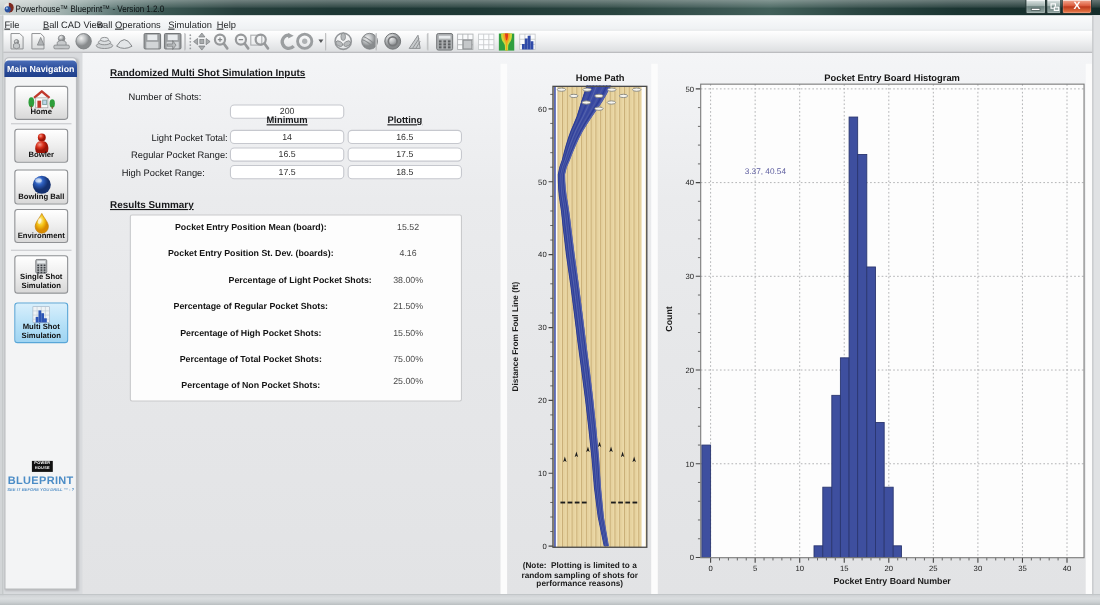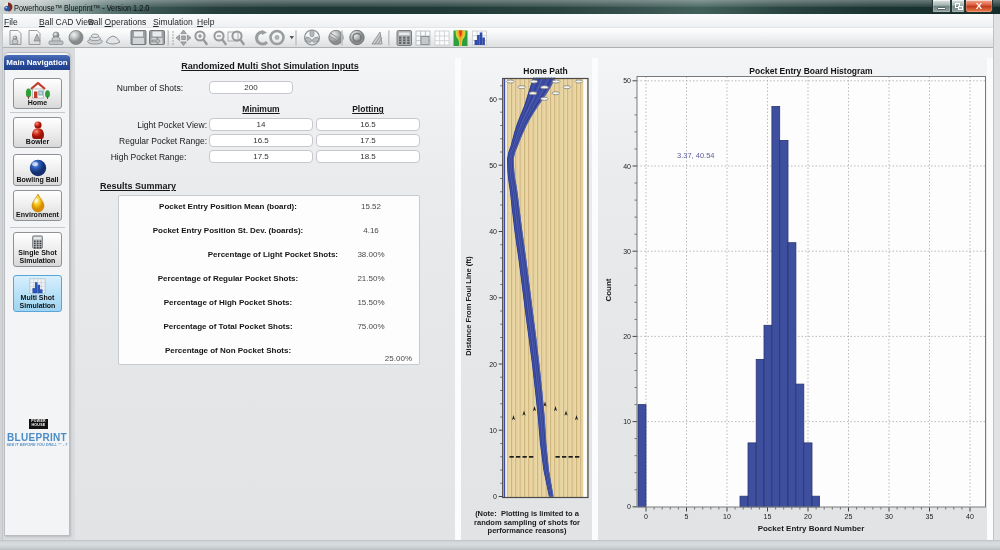--- a/index.html
+++ b/index.html
@@ -285,26 +285,26 @@
         <rect x="4" y="12" width="3" height="6"></rect>
         <rect x="7" y="5" width="3" height="13"></rect>
         <rect x="10" y="8" width="3" height="10"></rect>
         <rect x="13" y="13.5" width="3" height="4.5"></rect>
       </g>
 </svg><div class="lbl">Multi Shot<br>Simulation</div></div>
 <div class="abs" style="left:29px;top:419px;width:19px;height:10px;background:#111;color:#fff;font-weight:bold;font-size:3.5px;line-height:4px;text-align:center;letter-spacing:0.3px;">POWER<br>HOUSE</div>
 <div class="abs" style="left:4px;top:432px;width:66px;text-align:center;font-weight:bold;font-size:10px;letter-spacing:0.3px;color:#4b8cc6;">BLUEPRINT</div>
 <div class="abs" style="left:4px;top:443px;width:66px;text-align:center;font-style:italic;font-weight:bold;font-size:3.8px;color:#5b94c8;">SEE IT BEFORE YOU DRILL ™ - ?</div>
 
-<div class="abs ftxt fbold funder" style="left:100px;top:61px;width:340px;text-align:center;font-size:9px;">Randomized Multi Shot Simulation Inputs</div>
+<div class="abs ftxt fbold funder" style="left:100px;top:61px;width:340px;text-align:left;font-size:9px;">Randomized Multi Shot Simulation Inputs</div>
 <div class="abs ftxt" style="left:90px;top:83px;width:93px;text-align:right;">Number of Shots:</div>
-<div class="abs input" style="left:209px;top:81px;width:84px;">200</div>
+<div class="abs input" style="left:209px;top:95px;width:104px;">200</div>
 <div class="abs ftxt fbold funder" style="left:209px;top:104px;width:104px;text-align:center;">Minimum</div>
 <div class="abs ftxt fbold funder" style="left:316px;top:104px;width:104px;text-align:center;">Plotting</div>
-<div class="abs ftxt" style="left:90px;top:120.0px;width:117px;text-align:right;">Light Pocket View:</div>
+<div class="abs ftxt" style="left:90px;top:120.0px;width:117px;text-align:right;">Light Pocket Total:</div>
 <div class="abs input" style="left:209px;top:117.5px;width:104px;">14</div>
 <div class="abs input" style="left:316px;top:117.5px;width:104px;">16.5</div>
 <div class="abs ftxt" style="left:90px;top:136.0px;width:117px;text-align:right;">Regular Pocket Range:</div>
 <div class="abs input" style="left:209px;top:133.5px;width:104px;">16.5</div>
 <div class="abs input" style="left:316px;top:133.5px;width:104px;">17.5</div>
 <div class="abs ftxt" style="left:90px;top:152.0px;width:117px;text-align:center;">High Pocket Range:</div>
 <div class="abs input" style="left:209px;top:149.5px;width:104px;">17.5</div>
 <div class="abs input" style="left:316px;top:149.5px;width:104px;">18.5</div>
 <div class="abs ftxt fbold funder" style="left:100px;top:181px;width:340px;font-size:9px;">Results Summary</div>
 <div class="abs" id="resbox"></div>
@@ -314,21 +314,21 @@
 <div class="rval" style="top:226px;">4.16</div>
 <div class="rlabel" style="top:250px;text-align:right;">Percentage of Light Pocket Shots:</div>
 <div class="rval" style="top:250px;">38.00%</div>
 <div class="rlabel" style="top:274px;">Percentage of Regular Pocket Shots:</div>
 <div class="rval" style="top:274px;">21.50%</div>
 <div class="rlabel" style="top:298px;">Percentage of High Pocket Shots:</div>
 <div class="rval" style="top:298px;">15.50%</div>
 <div class="rlabel" style="top:322px;">Percentage of Total Pocket Shots:</div>
 <div class="rval" style="top:322px;">75.00%</div>
 <div class="rlabel" style="top:346px;">Percentage of Non Pocket Shots:</div>
-<div class="rval" style="top:354px;text-align:right;">25.00%</div>
+<div class="rval" style="top:342px;">25.00%</div>
 
 <div class="abs wstrip" style="left:455px;"></div>
 <div class="abs wstrip" style="left:592px;"></div>
 <div class="abs wstrip" style="left:987px;"></div>
 
 <svg class="abs" style="left:459px;top:58px;" width="133" height="482" viewBox="0 0 133 482">
 <defs>
       <pattern id="boards" width="4.33" height="8" patternUnits="userSpaceOnUse">
         <rect width="4.33" height="8" fill="#ecd9a8"></rect>
         <rect width="1" height="8" fill="#c9ae76"></rect>

